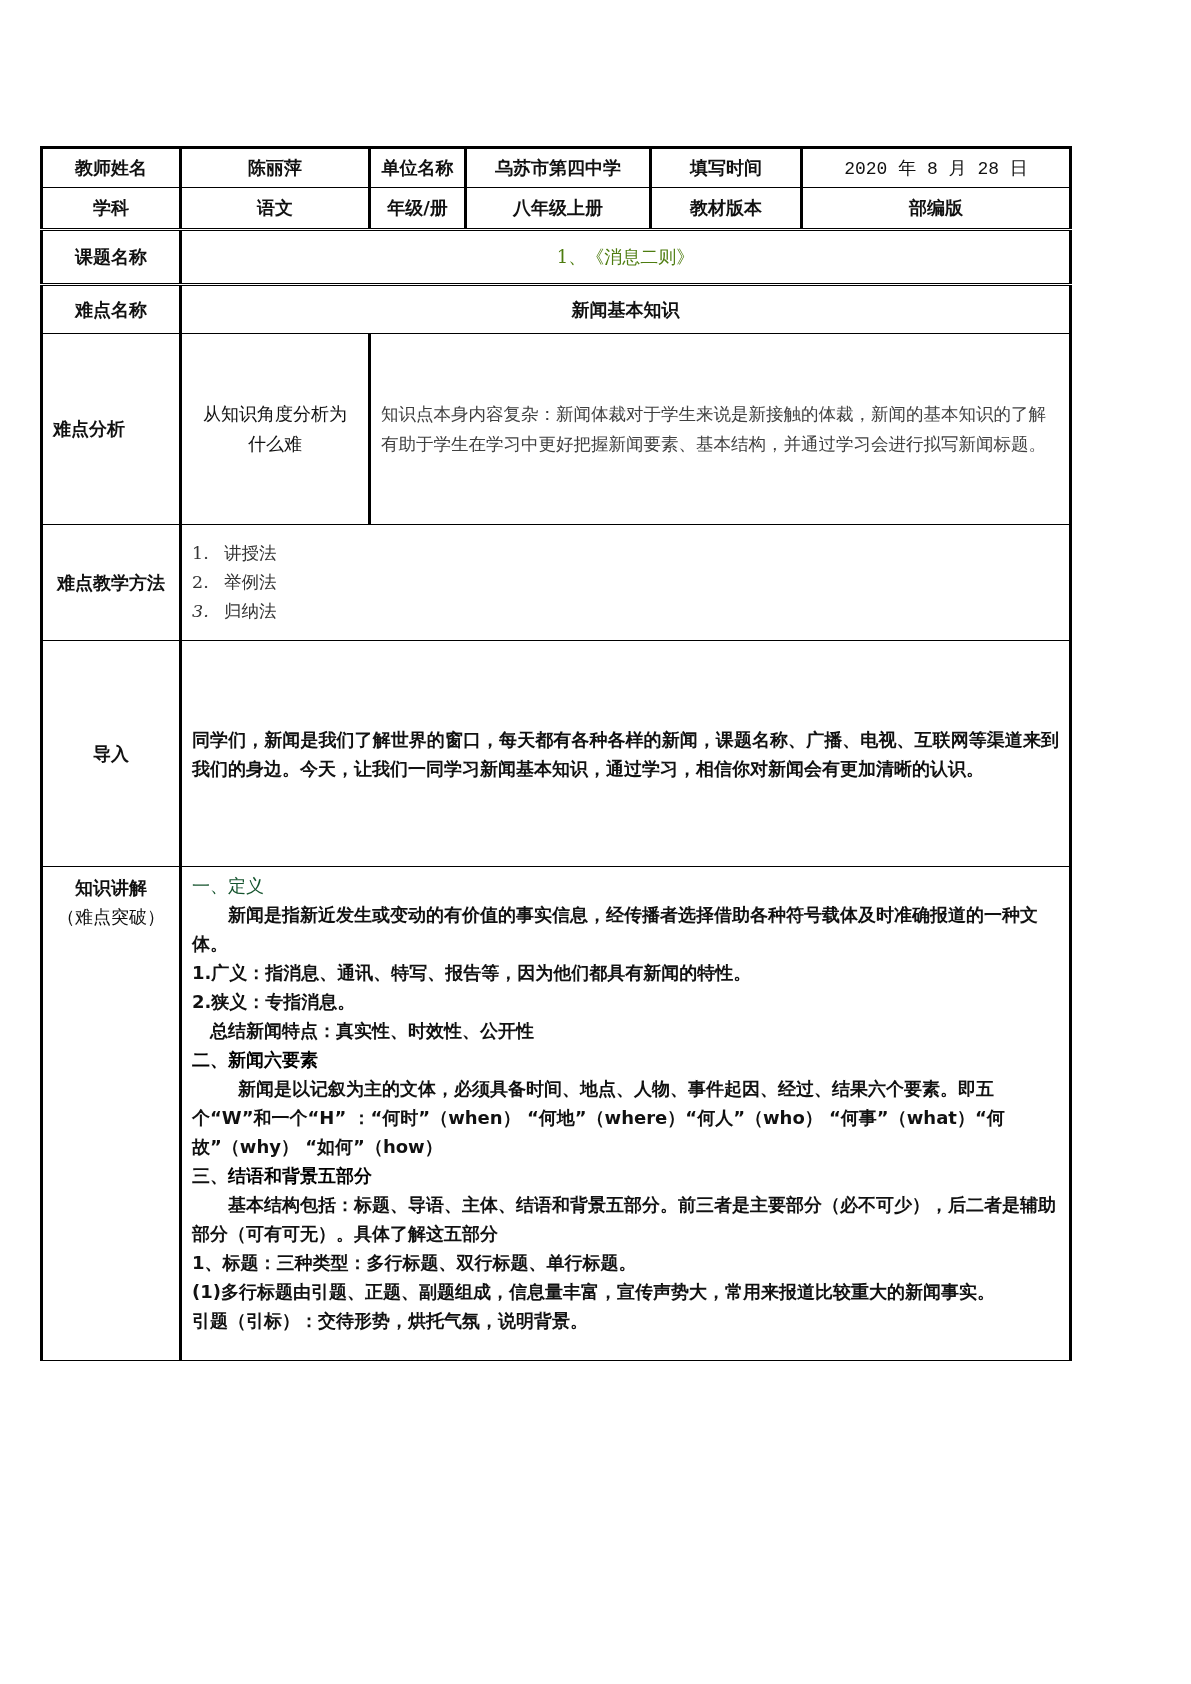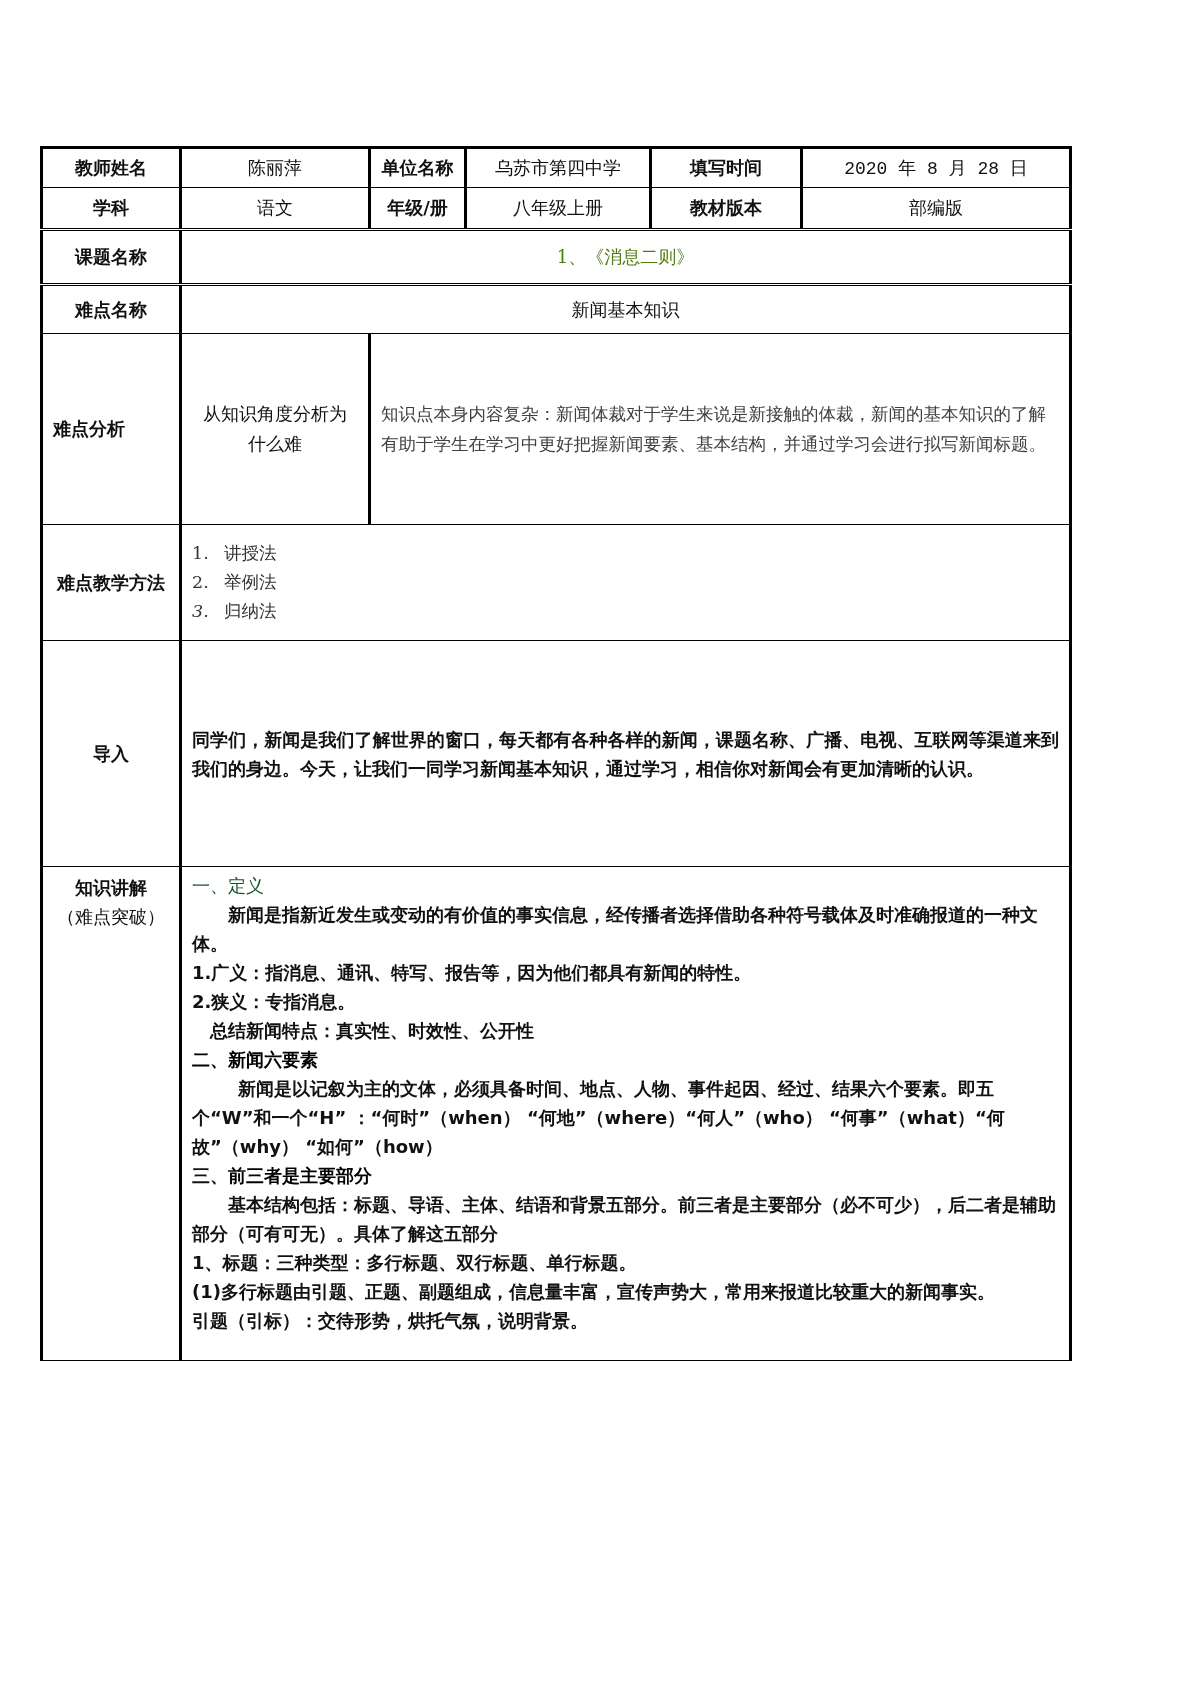--- a/index.html
+++ b/index.html
@@ -7,21 +7,21 @@
          font-family: "DejaVu Sans", "Liberation Sans", sans-serif; color: #111; }
   .page { position: absolute; left: 0; top: 0; width: 1191px; height: 1684px; border-radius: 10px; }
   table.lesson { position: absolute; left: 40px; top: 146px; width: 1029px;
                  border-collapse: collapse; table-layout: fixed; }
   table.lesson td { border: 1.5px solid #000; padding: 0; vertical-align: middle; }
   .outer-top { border-top: 3px solid #000 !important; }
   .thick-l { border-left: 3px solid #000 !important; }
   .thick-r { border-right: 3px solid #000 !important; }
   .dbl-b { border-bottom: 3px double #000 !important; }
   .lbl { font-weight: bold; font-size: 18px; text-align: center; }
-  .val { font-weight: normal; font-size: 18px; text-align: center; }
+  .val { font-weight: bold; font-size: 18px; text-align: center; }
   .serif { font-family: "DejaVu Serif", "Liberation Serif", serif; font-weight: normal; color: #4d7c0f; }
   .cell-pad { padding: 6px 10px !important; }
   .analysis-text { font-size: 17.5px; line-height: 30px; text-align: left; color: #404040; }
   .method-list { list-style: none; margin: 0; padding: 0 0 0 10px; font-size: 17.5px; line-height: 29px; color: #333; }
   .method-list .num { display: inline-block; width: 32px; }
   .method-list .num.it { font-style: italic; }
   .intro-text { font-weight: bold; font-size: 18px; line-height: 29px; padding: 0 10px; text-align: justify; }
   .know { font-weight: bold; font-size: 18px; line-height: 29px; padding: 4px 10px 0 10px; }
   .know p { margin: 0; }
   .red { color: #000000; }
@@ -106,21 +106,21 @@
     </td>
     <td class="thick-r" colspan="6" style="vertical-align:top;">
       <div class="know">
         <p class="red-light">一、定义</p>
         <p class="indent">新闻是指新近发生或变动的有价值的事实信息，经传播者选择借助各种符号载体及时准确报道的一种文体。</p>
         <p>1.广义：指消息、通讯、特写、报告等，因为他们都具有新闻的特性。</p>
         <p>2.狭义：专指消息。</p>
         <p class="indent-s">总结新闻特点：真实性、时效性、公开性</p>
         <p class="red">二、新闻六要素</p>
         <p class="indent" style="text-indent:46px;">新闻是以记叙为主的文体，必须具备时间、地点、人物、事件起因、经过、结果六个要素。即五个“W”和一个“H” ：“何时”（when） “何地”（where）“何人”（who）  “何事”（what）“何故”（why）  “如何”（how）</p>
-        <p><span>三、</span><span class="red">前三者是主要部分</span></p>
+        <p><span>三、</span><span class="red">结语和背景五部分</span></p>
         <p class="indent">基本结构包括：标题、导语、主体、结语和背景五部分。前三者是主要部分（必不可少），后二者是辅助部分（可有可无）。具体了解这五部分</p>
         <p>1、标题：三种类型：多行标题、双行标题、单行标题。</p>
         <p>(1)多行标题由引题、正题、副题组成，信息量丰富，宣传声势大，常用来报道比较重大的新闻事实。</p>
         <p>引题（引标）：交待形势，烘托气氛，说明背景。</p>
       </div>
     </td>
   </tr>
 </tbody>
     </table>
 </div>

